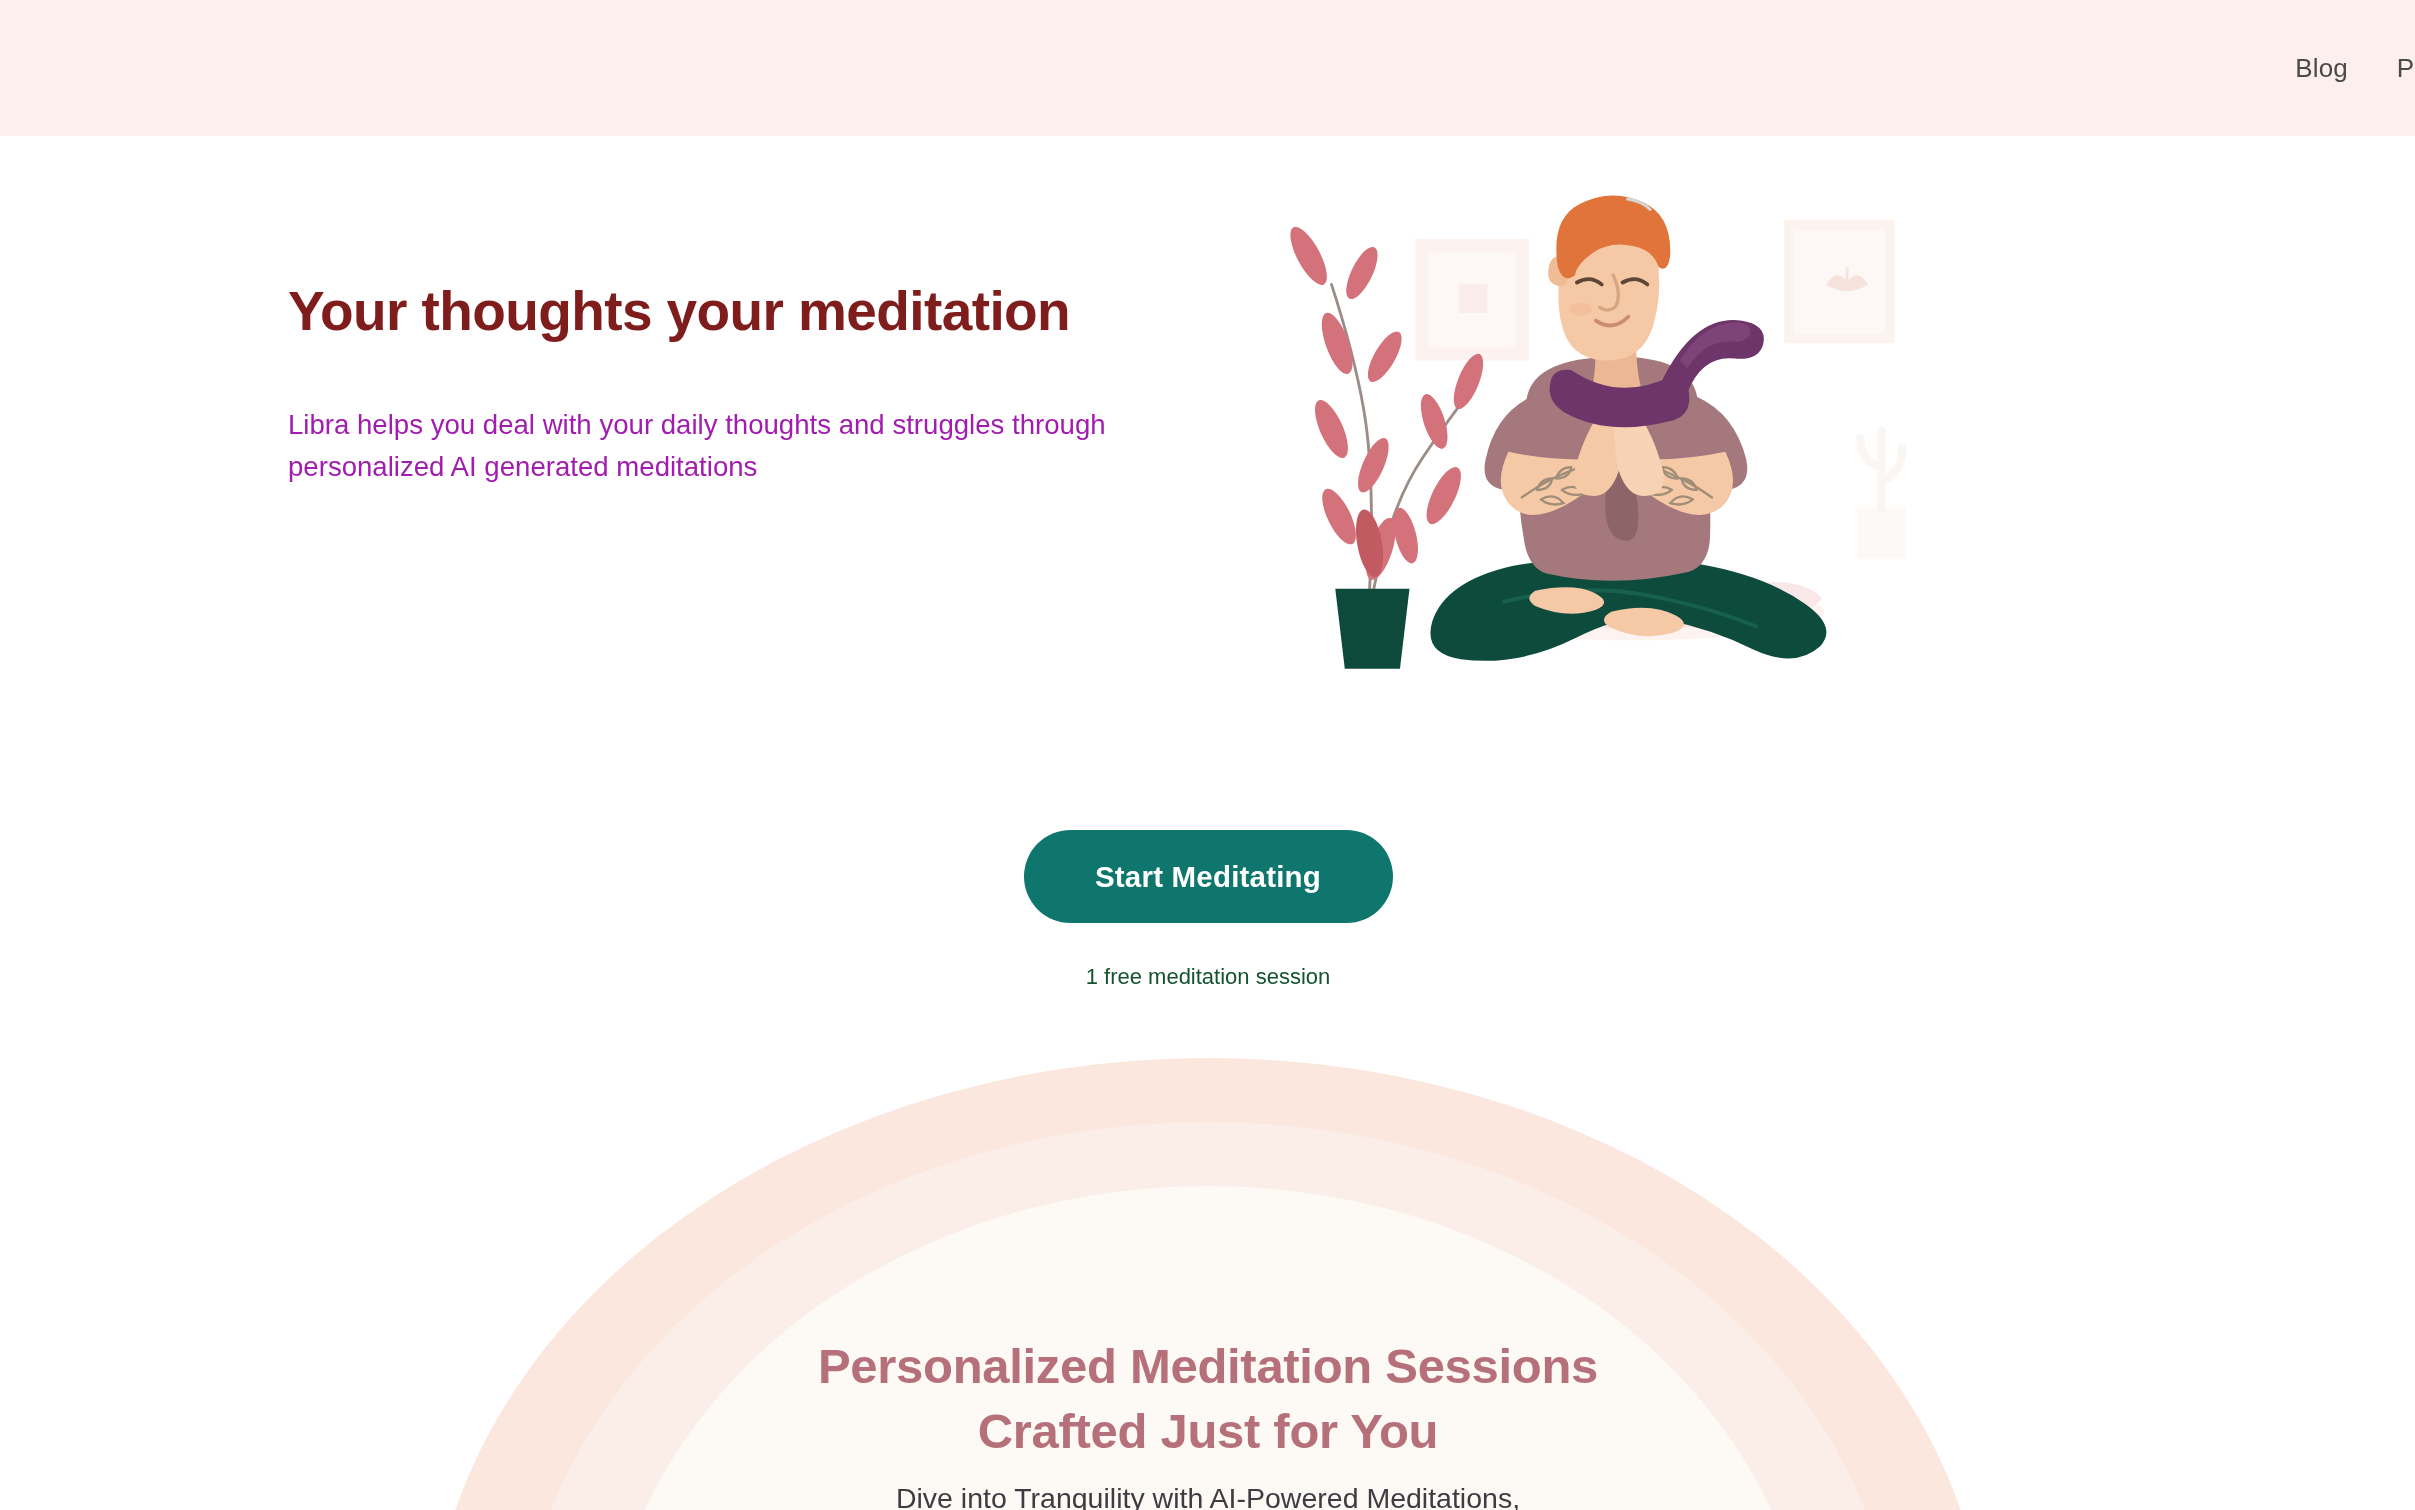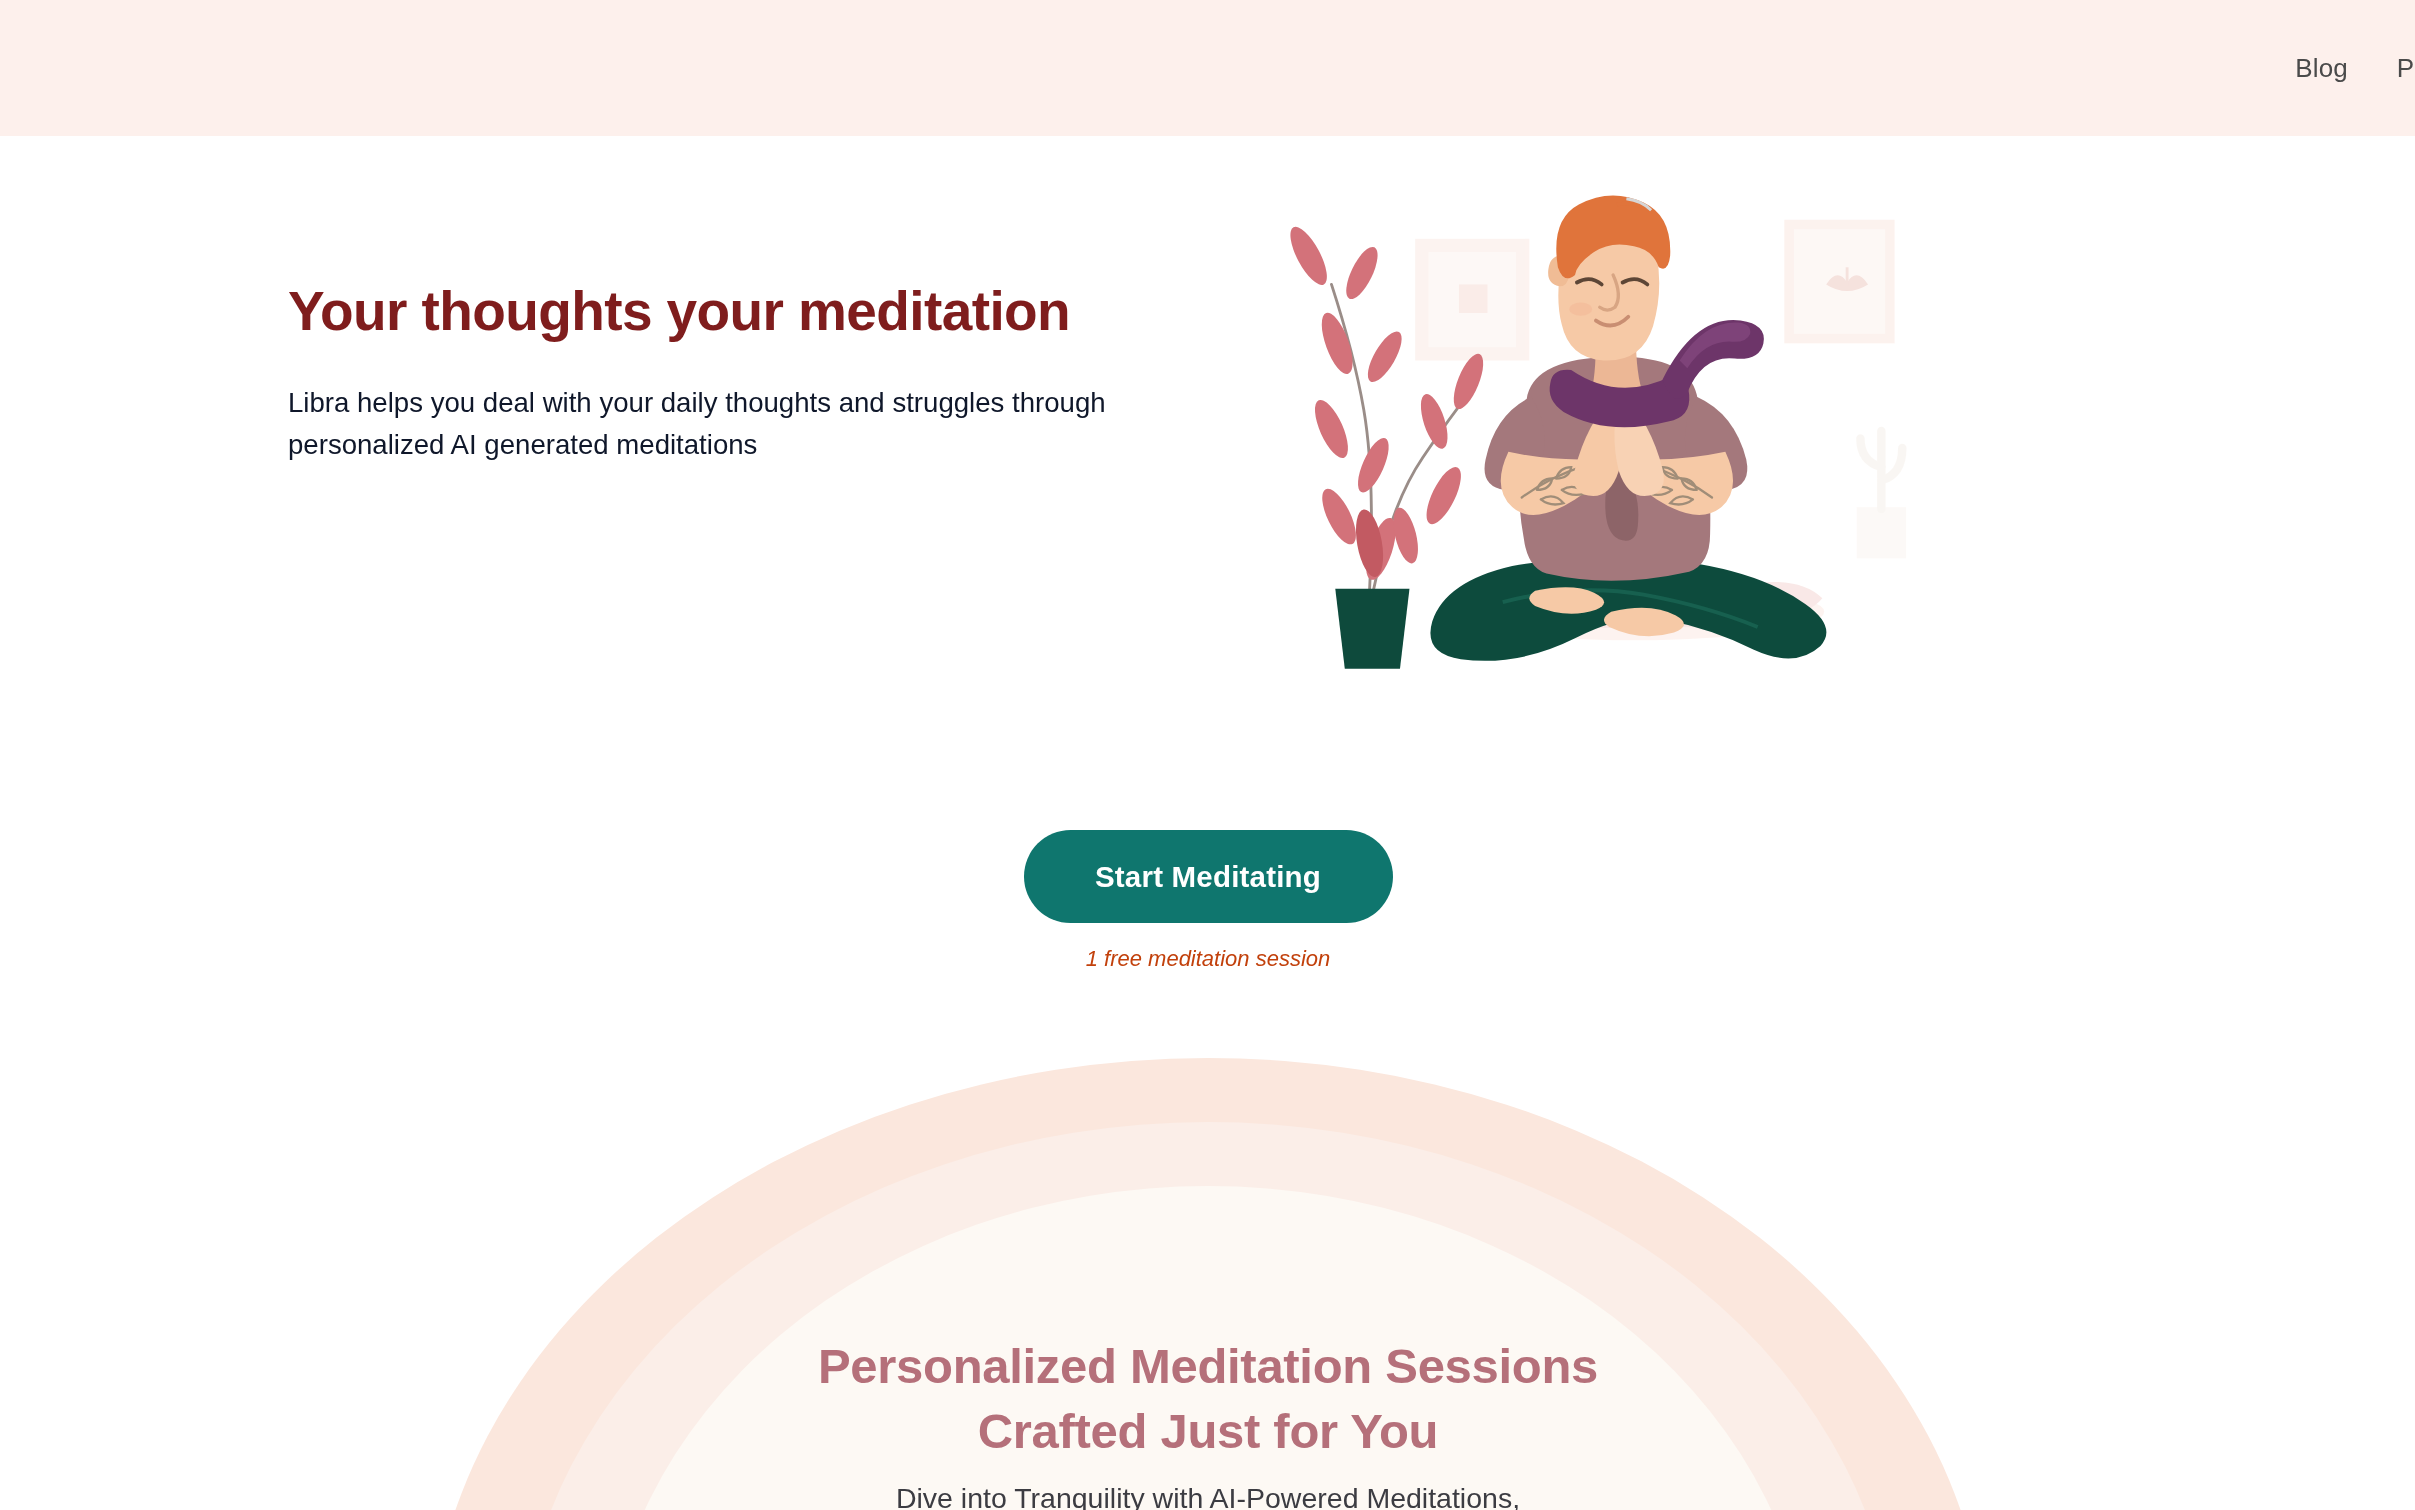--- a/index.html
+++ b/index.html
@@ -28,39 +28,39 @@
 
   
   #hero { position:absolute; top:136px; left:0; width:2416px; height:961px; background:#ffffff; }
 
   #hero-copy { position:absolute; left:288px; top:143px; width:951px; }
   #hero-title {
     font-size:55px; font-weight:bold; color:#7f1d1d;
     letter-spacing:-0.6px; line-height:1.18; white-space:nowrap;
   }
   #hero-subtitle {
-    margin-top:38px; font-size:27.6px; line-height:1.52;
-    color:#0f172a; max-width:861px;
+    margin-top:60px; font-size:27.6px; line-height:1.52;
+    color:#a21caf; max-width:861px;
   }
 
   
   #hero-illustration { position:absolute; left:1282px; top:57px; width:704px; height:590px; }
   #hero-illustration svg { display:block; width:100%; height:100%; }
 
   
   #cta-block { position:absolute; left:0; top:694px; width:2416px; text-align:center; }
   #cta-button {
     display:inline-block;
     background:#0f766e; color:#ffffff;
     font-size:29.5px; font-weight:bold; letter-spacing:0.2px;
     padding:29.5px 59px; border:none; border-radius:190px;
     min-width:369px; cursor:pointer;
     font-family:"Liberation Sans", sans-serif;
   }
-  #cta-note { margin-top:23px; font-size:22px; color:#c2410c;font-style:italic; }
+  #cta-note { margin-top:41px; font-size:22px; color:#14532d; }
 
   
   #arch-section {
     position:absolute; left:0; top:1022px;
     width:2416px; height:488px; overflow:hidden;
   }
   .arch {
     position:absolute; left:50%; transform:translateX(-50%);
     border-radius:50% 50% 0 0 / 62% 62% 0 0;
   }

